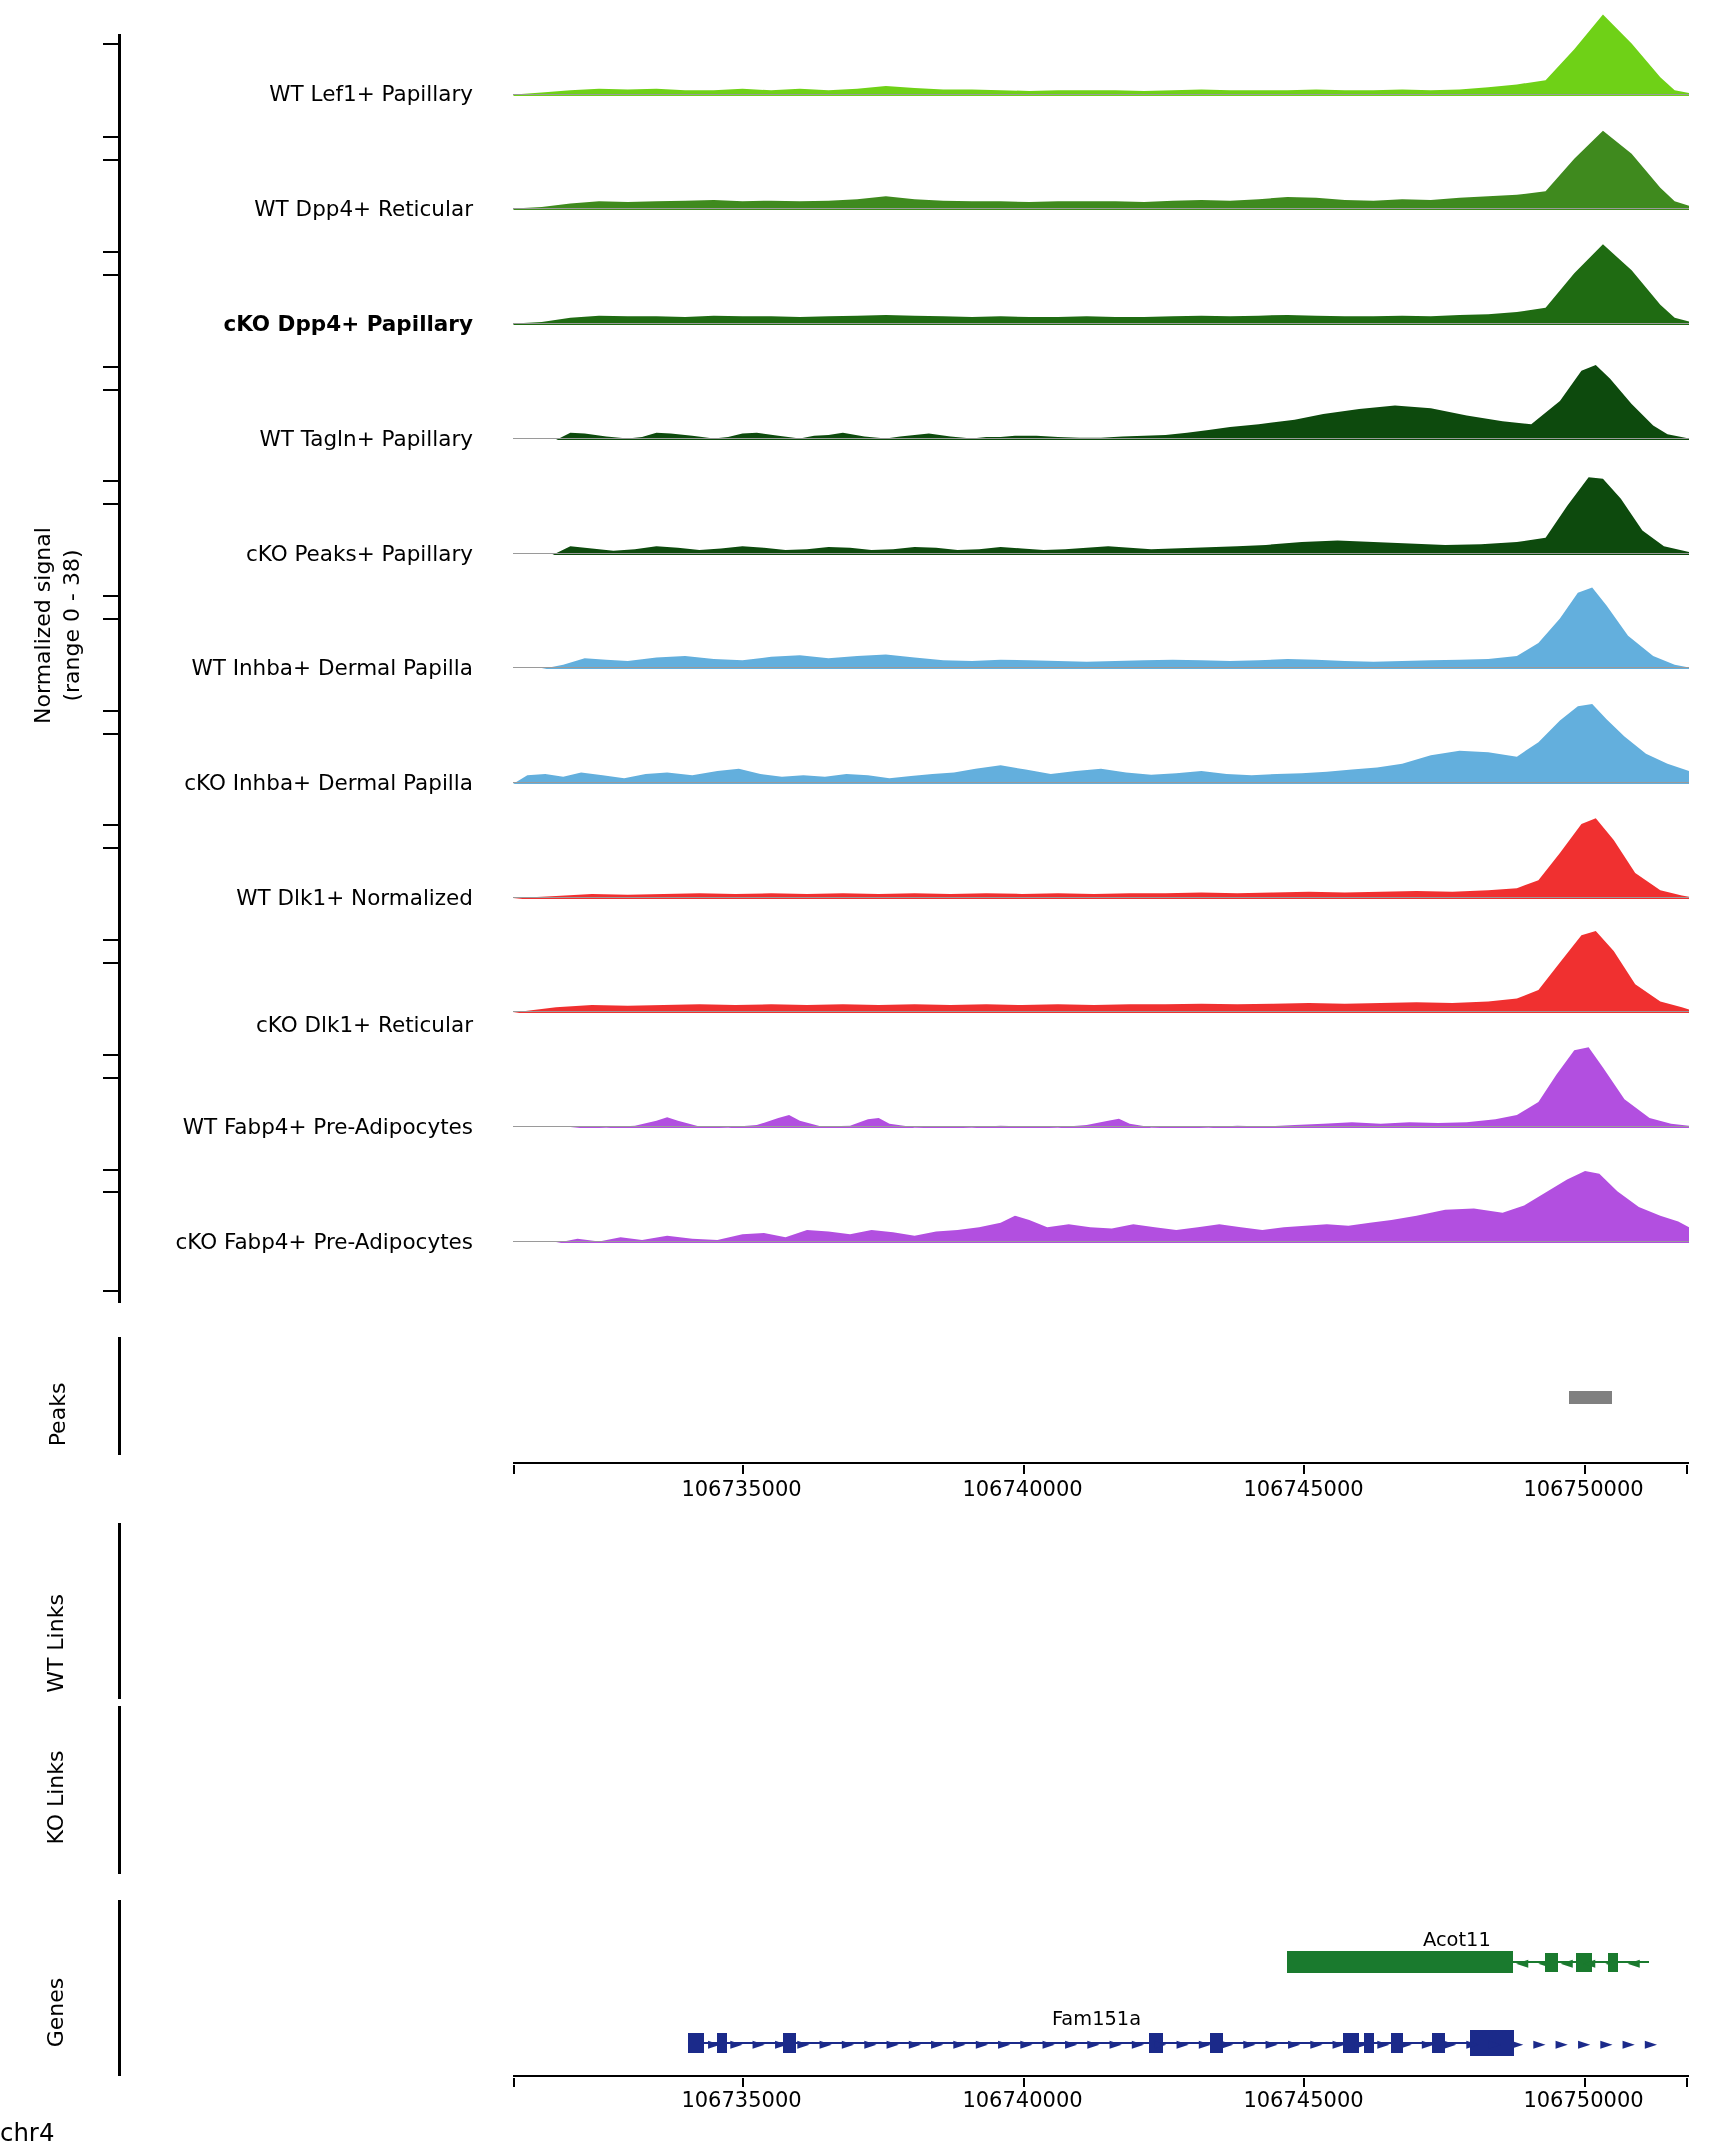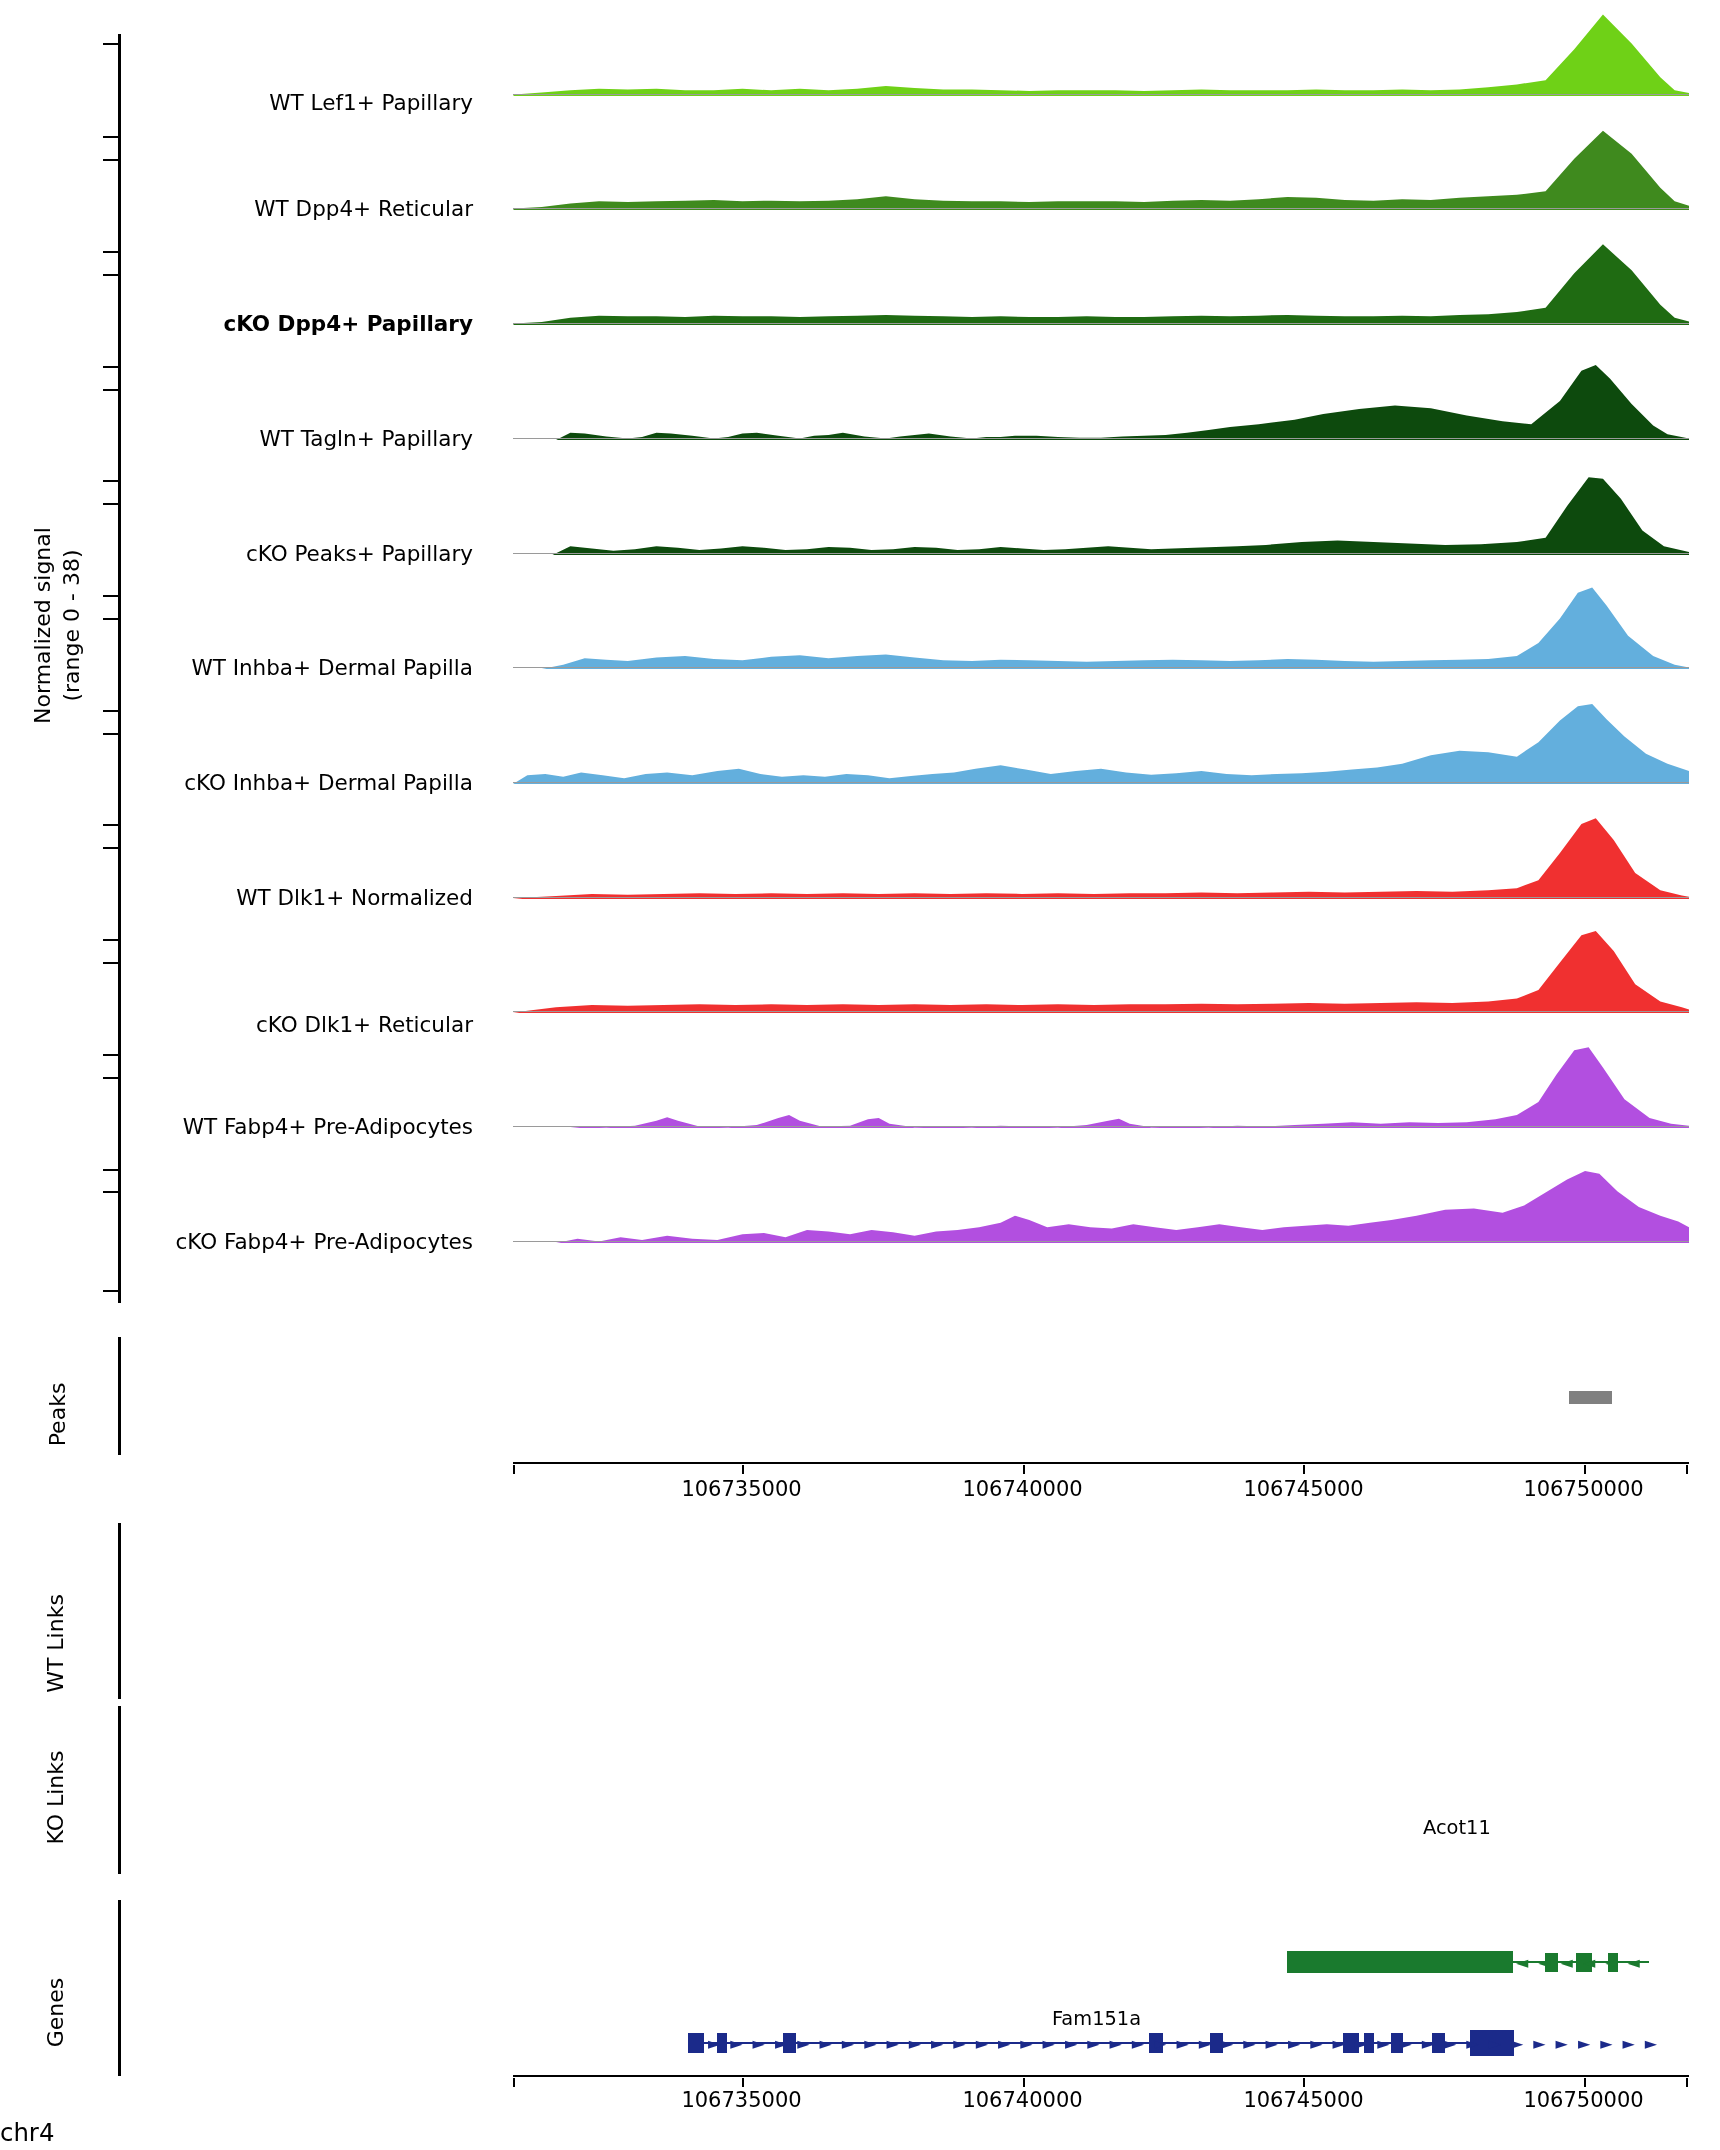--- a/index.html
+++ b/index.html
@@ -187,21 +187,21 @@
 
   <div class="spine" style="left:118px; top:1337px; width:2.9px; height:118px;"></div>
 
   <div class="spine" style="left:118px; top:1523px; width:2.9px; height:176px;"></div>
 
   <div class="spine" style="left:118px; top:1706px; width:2.9px; height:168px;"></div>
 
   <div class="spine" style="left:118px; top:1900px; width:2.9px; height:176px;"></div>
 
   <div class="track" style="top:72px;">
-    <div class="track-label" style="width:401px; left:72px; top:18px;">WT Lef1+ Papillary</div>
+    <div class="track-label" style="width:401px; left:72px; top:9px;">WT Lef1+ Papillary</div>
     <div class="track-plot" style="left:513px; top:-61px; width:1176px; height:85px;">
       <svg width="1176" height="85" viewBox="0 0 1640 118" preserveAspectRatio="none">
         <polygon fill="#6fd117" points="0,118 2,116 40,113 80,110 120,108 160,109 200,108 240,110 280,110 320,108 360,110 400,108 440,110 480,108 520,104 560,107 600,109 640,109 680,110 720,111 760,110 800,110 840,110 880,111 920,110 960,109 1000,110 1040,110 1080,110 1120,109 1160,110 1200,110 1240,109 1280,110 1320,109 1360,106 1400,102 1440,96 1480,53 1520,5 1560,45 1600,92 1620,110 1640,114 1640,118"></polygon>
       </svg>
       <div class="baseline" style="top:83px;"></div>
     </div>
   </div>
 
   <div class="track" style="top:186px;">
     <div class="track-label" style="width:401px; left:72px; top:10px;">WT Dpp4+ Reticular</div>
@@ -317,21 +317,21 @@
     <div class="xtick" style="left:1686px; top:1465px;"></div>
     <div class="xticklabel" style="left:634px; top:1477px; width:215px;">106735000</div>
     <div class="xticklabel" style="left:915px; top:1477px; width:215px;">106740000</div>
     <div class="xticklabel" style="left:1196px; top:1477px; width:215px;">106745000</div>
     <div class="xticklabel" style="left:1476px; top:1477px; width:215px;">106750000</div>
   </div>
 
   <div style="position:absolute; left:0; top:0;">
 
     <div style="position:absolute; left:0; top:0;">
-      <div class="gene-name" style="left:1423px; top:1816px;">Acot11</div>
+      <div class="gene-name" style="left:1423px; top:1928px;">Acot11</div>
 
       <div class="gene-body" style="left:1287px; top:1951px; width:226px; height:21.5px;"></div>
 
       <div class="gene-line green" style="left:1513px; top:1961px; width:136px;"></div>
 
       <div class="gene-exon green" style="left:1545px; top:1953px; width:13px; height:18.6px;"></div>
       <div class="gene-exon green" style="left:1576px; top:1953px; width:16px; height:18.6px;"></div>
       <div class="gene-exon green" style="left:1608px; top:1953px; width:10px; height:18.6px;"></div>
       <div class="arrowrow green" style="left:1516px; top:1955px;">◄◄◄◄◄◄</div>
     </div>

